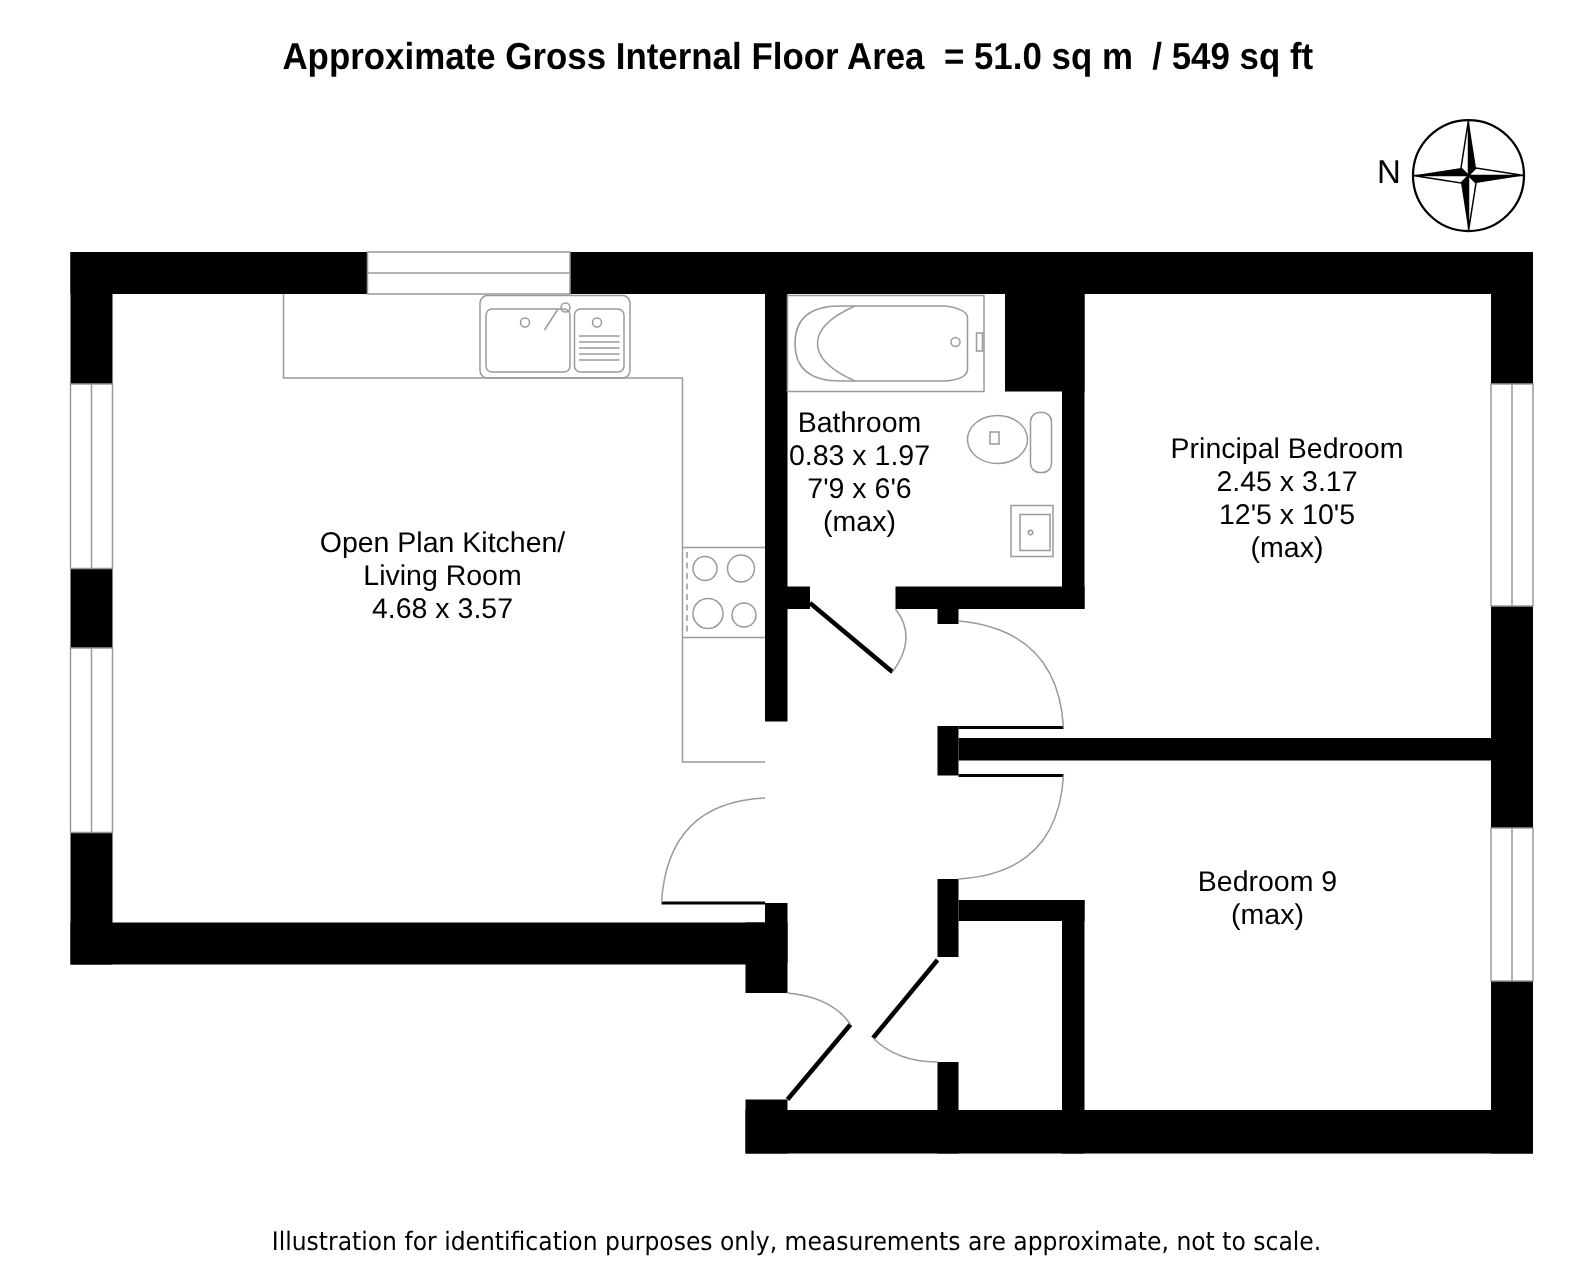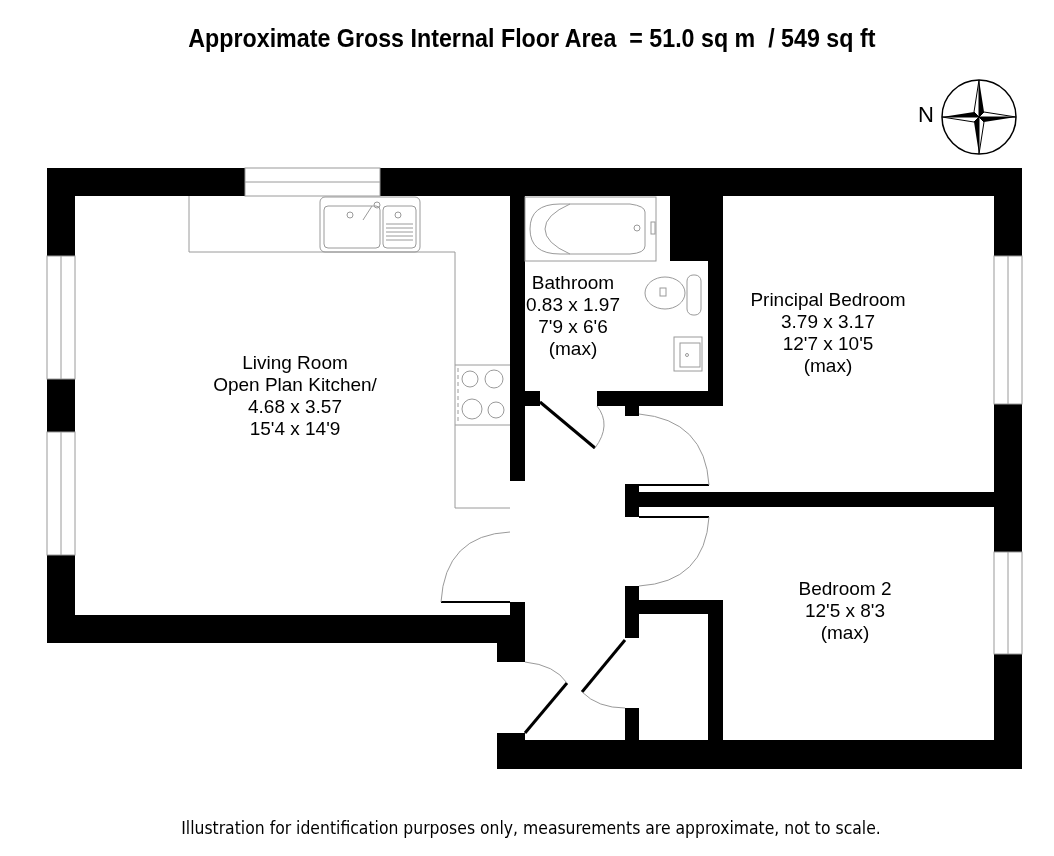--- a/index.html
+++ b/index.html
@@ -166,39 +166,37 @@
 
     <line x1="525" y1="733" x2="567" y2="683" stroke="#000" stroke-width="3"></line>
     <path d="M 525 662 Q 555 665 567 683" fill="none" stroke="#9a9a9a" stroke-width="1"></path>
 
     <line x1="625" y1="640" x2="582" y2="692" stroke="#000" stroke-width="3"></line>
     <path d="M 582 692 Q 598 708 625 708" fill="none" stroke="#9a9a9a" stroke-width="1"></path>
   </g>
 </svg>
 
 <div class="room-label" style="left:165px; top:352px; width:260px;">
+  <span>Open Plan Kitchen/</span>
   <span>Living Room</span>
-  <span>Open Plan Kitchen/</span>
   <span>4.68 x 3.57</span>
-  <span>15'4 x 14'9</span>
 </div>
 
 <div class="room-label" style="left:520px; top:272px; width:106px;">
   <span>Bathroom</span>
   <span>0.83 x 1.97</span>
   <span>7'9 x 6'6</span>
   <span>(max)</span>
 </div>
 
-<div class="room-label" style="left:708px; top:289px; width:240px;text-align:center;">
+<div class="room-label" style="left:738px; top:289px; width:240px;text-align:center;">
   <span>Principal Bedroom</span>
-  <span>3.79 x 3.17</span>
-  <span>12'7 x 10'5</span>
+  <span>2.45 x 3.17</span>
+  <span>12'5 x 10'5</span>
   <span>(max)</span>
 </div>
 
 <div class="room-label" style="left:760px; top:578px; width:170px;">
-  <span>Bedroom 2</span>
-  <span>12'5 x 8'3</span>
+  <span>Bedroom 9</span>
   <span>(max)</span>
 </div>
 
 <div class="footer">Illustration for identification purposes only, measurements are approximate, not to scale.</div>
 
 </body></html>

